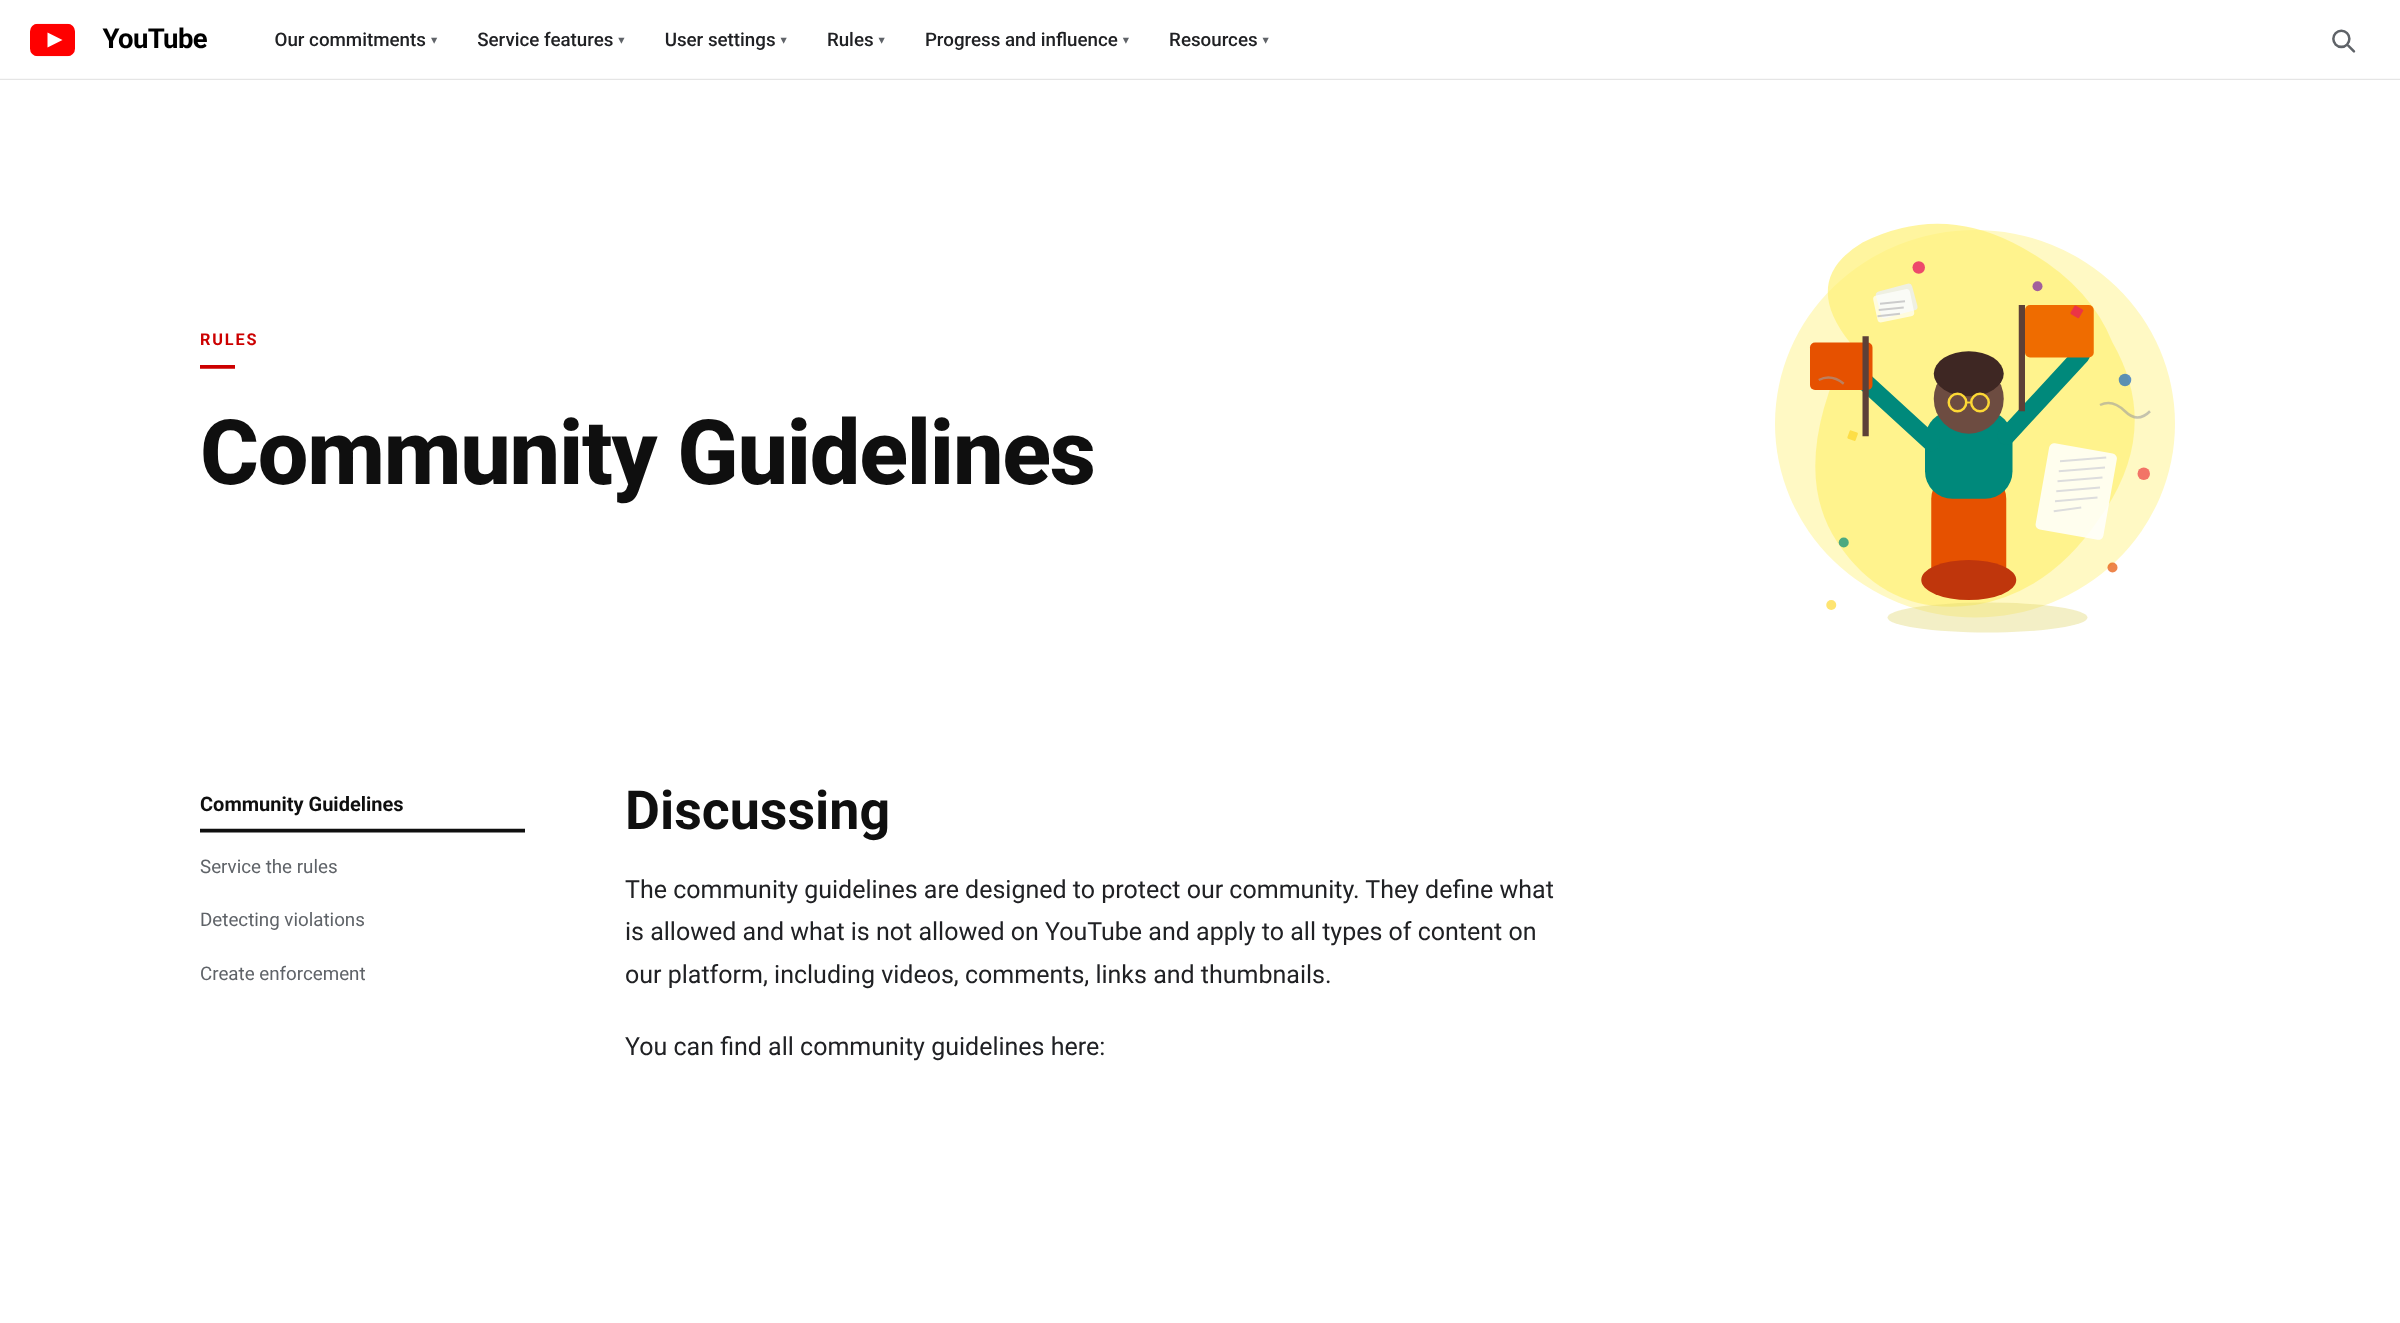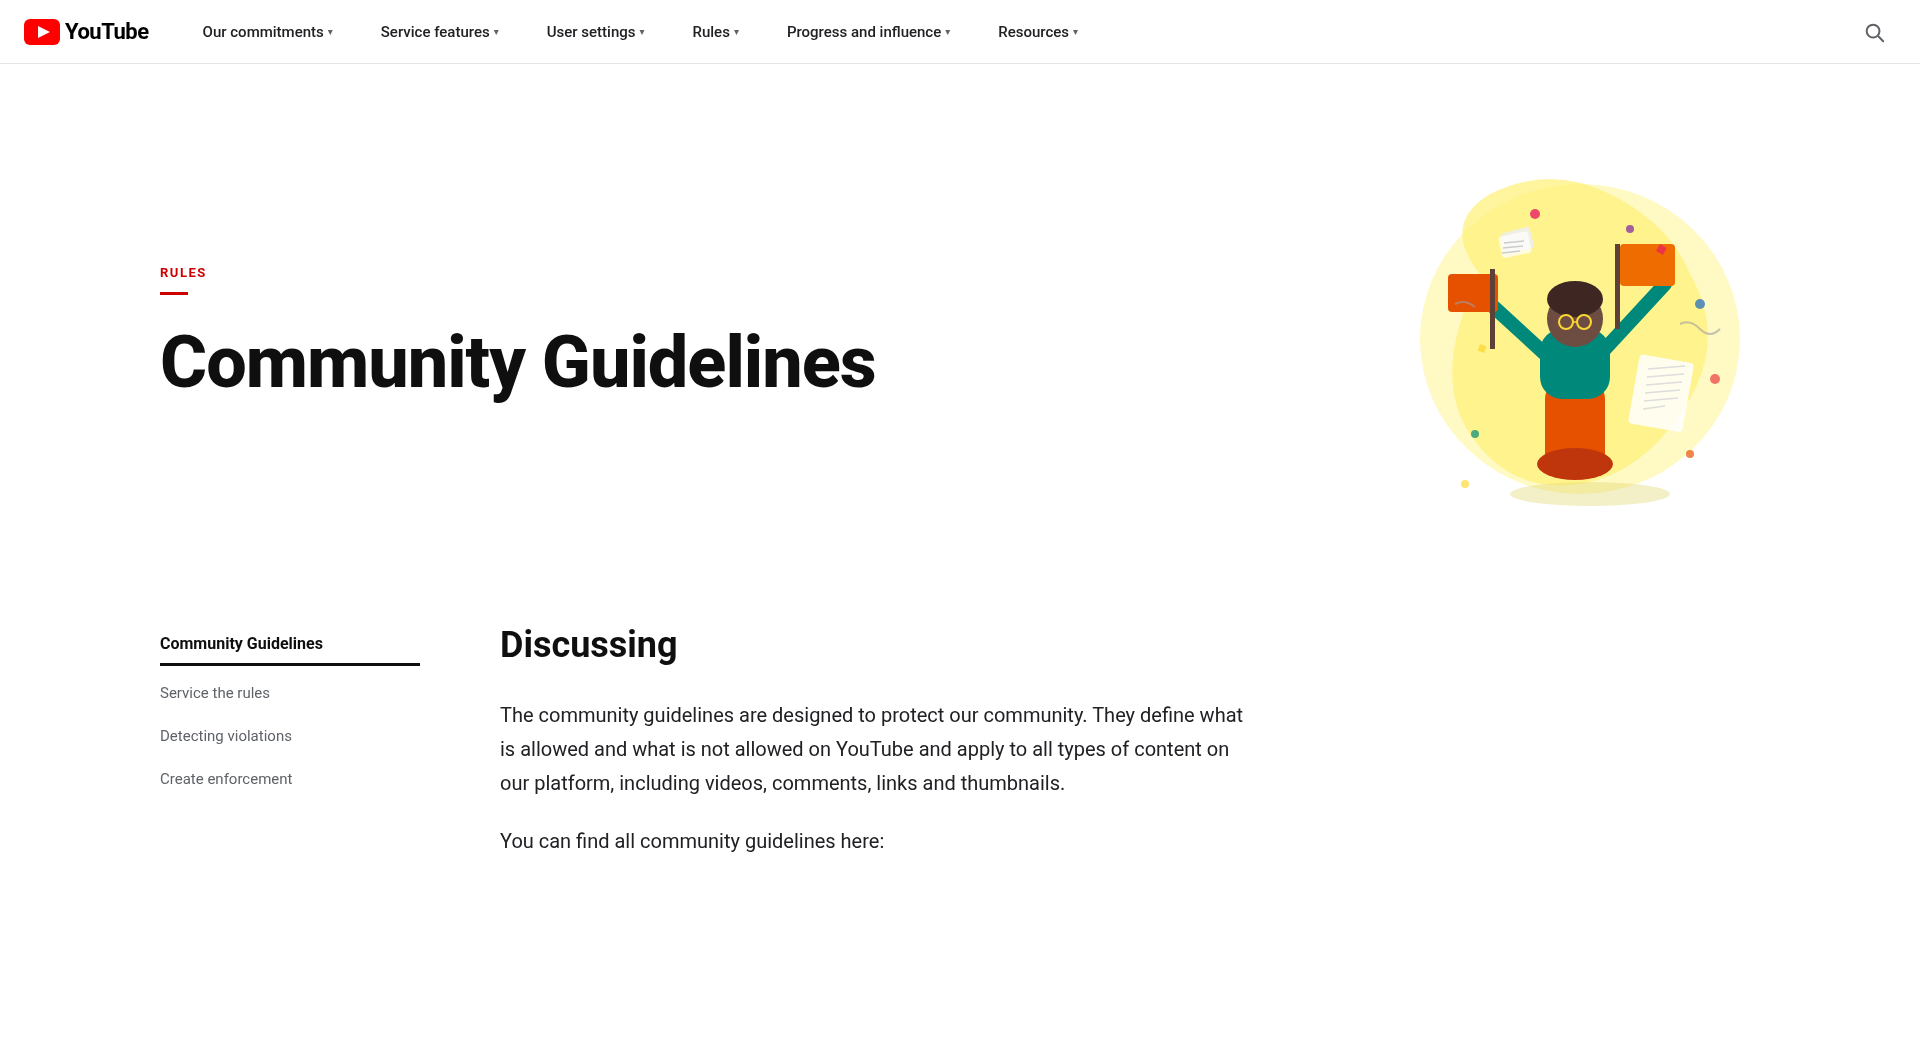--- a/index.html
+++ b/index.html
@@ -26,21 +26,21 @@
       border-bottom: 1px solid #e5e5e5;
       position: sticky;
       top: 0;
       background: #fff;
       z-index: 100;
     }
 
     .logo-area {
       display: flex;
       align-items: center;
-      gap: 5px;
+      gap: 22px;
       margin-right: 40px;
       text-decoration: none;
       color: inherit;
       cursor: pointer;
     }
 
     .yt-icon {
       width: 36px;
       height: 26px;
     }
@@ -48,21 +48,21 @@
     .logo-text {
       font-size: 22px;
       font-weight: 700;
       letter-spacing: -0.5px;
       color: #000;
     }
 
     .nav {
       display: flex;
       align-items: flex-end;
-      gap: 20px;
+      gap: 4px;
       flex: 1;
     }
 
     .nav-item {
       display: flex;
       align-items: center;
       gap: 4px;
       padding: 8px 14px;
       border-radius: 4px;
       cursor: pointer;
@@ -174,24 +174,24 @@
       border-bottom: 1px solid transparent;
     }
 
     
     .main-content {
       flex: 1;
       max-width: 760px;
     }
 
     .discussing-title {
-      font-size: 36px;
+      font-size: 43px;
       font-weight: 700;
       color: #0f0f0f;
-      margin-bottom: 32px;
+      margin-bottom: 20px;
     }
 
     .discussing-body {
       font-size: 20px;
       line-height: 1.7;
       color: #202124;
     }
 
     .discussing-body p {
       margin-bottom: 24px;

